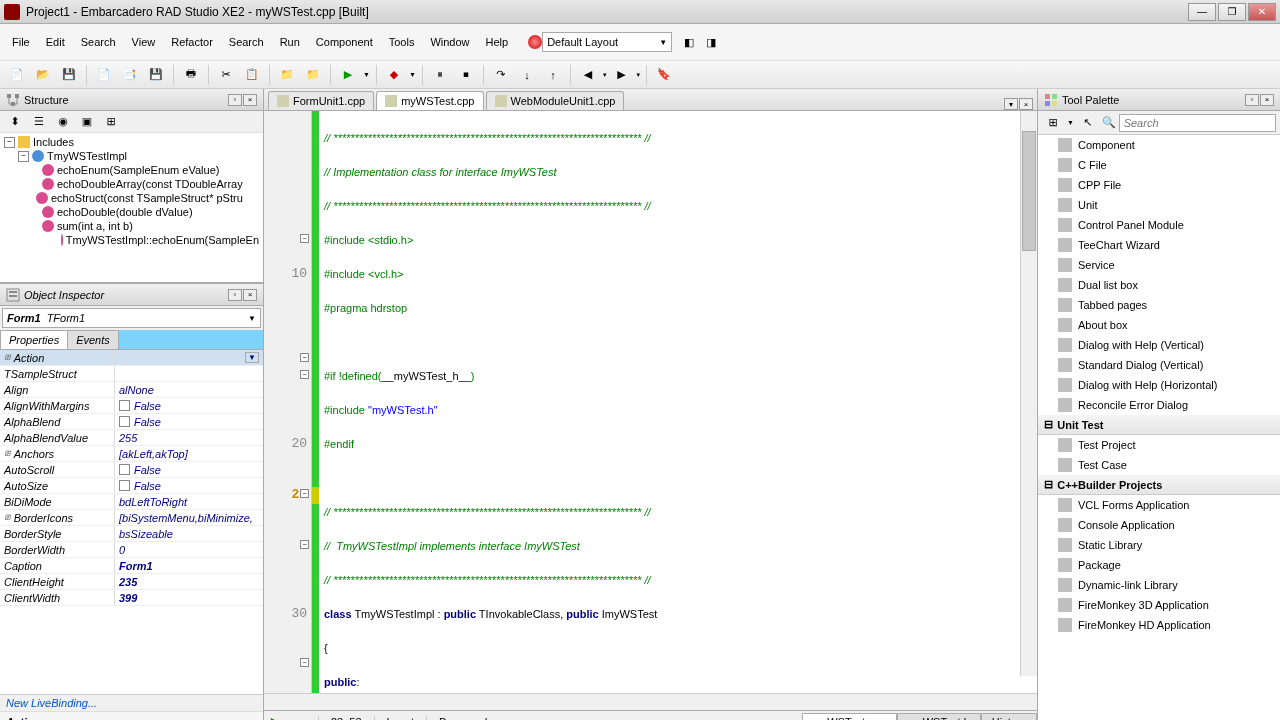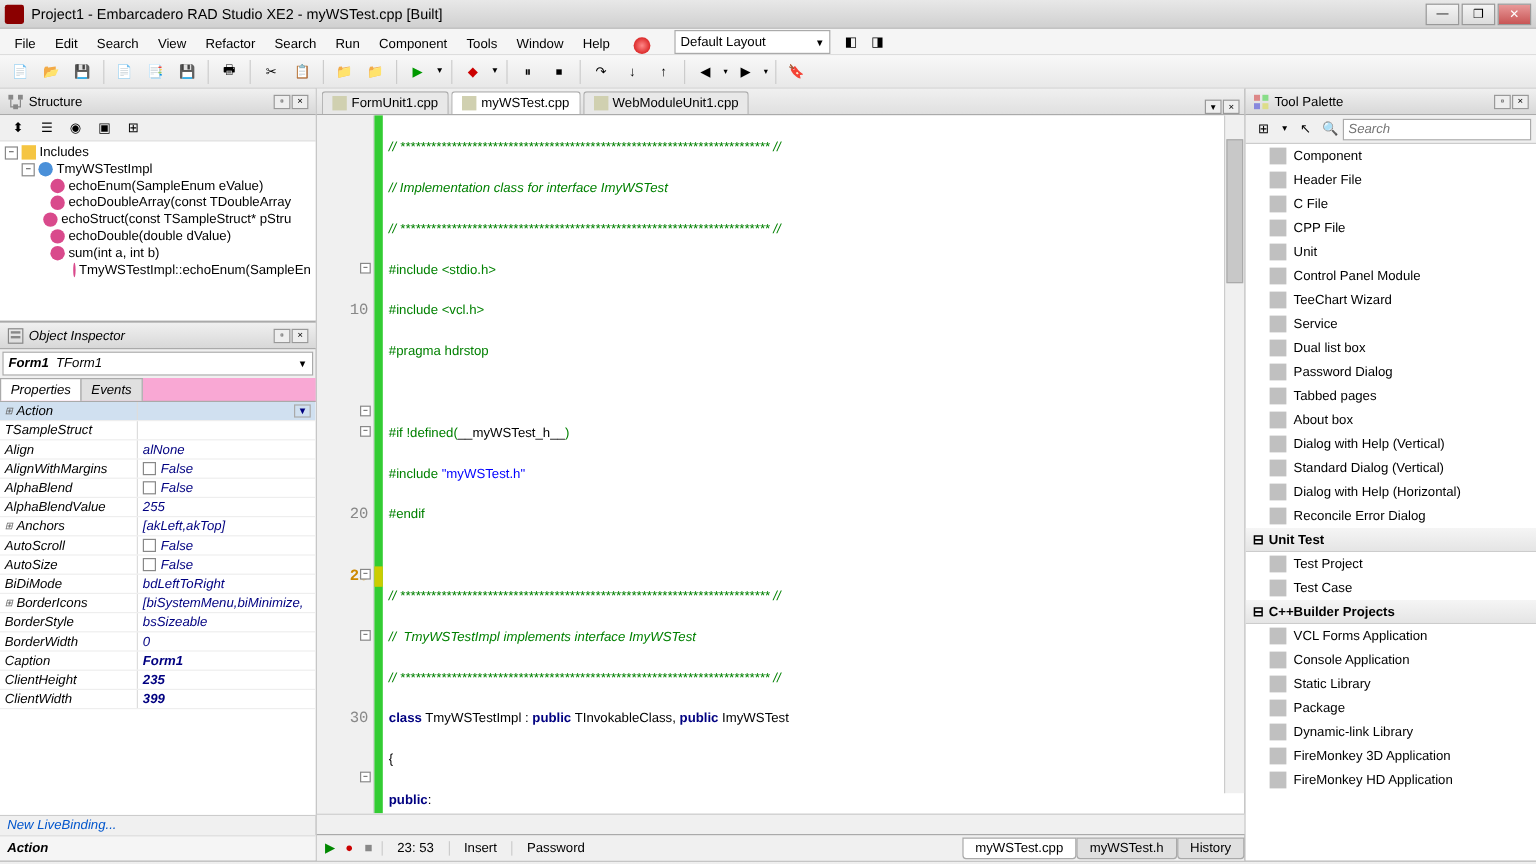--- a/index.html
+++ b/index.html
@@ -3,23 +3,23 @@
 <meta charset="utf-8">
 <style>
 * { box-sizing: border-box; margin: 0; padding: 0; font-family: Tahoma, sans-serif; font-size: 11px; }
 body { width: 1280px; height: 720px; background: #f0f0f0; overflow: hidden; position: relative; }
 .titlebar { height: 24px; background: linear-gradient(#e8e8e8, #d0d0d0); display: flex; align-items: center; padding: 0 4px; border-bottom: 1px solid #aaa; }
 .titlebar-icon { width: 16px; height: 16px; background: #8B0000; border-radius: 2px; margin-right: 6px; }
 .titlebar-text { flex: 1; font-size: 12px; }
 .win-controls { display: flex; gap: 2px; }
 .win-btn { width: 28px; height: 18px; background: linear-gradient(#f5f5f5,#dcdcdc); border: 1px solid #999; display: flex; align-items: center; justify-content: center; font-size: 10px; cursor: pointer; }
 .win-btn.close { background: linear-gradient(#e89999,#c85555); color: #fff; }
-.menubar { height: 22px; background: #f5f5f5; display: flex; align-items: flex-end; padding: 0 4px; gap: 0; border-bottom: 1px solid #ddd; }
+.menubar { height: 37px; background: #f5f5f5; display: flex; align-items: center; padding: 0 4px; gap: 0; border-bottom: 1px solid #ddd; }
 .menu-item { padding: 2px 8px; cursor: pointer; }
-.layout-combo { margin-left: 20px; width: 130px; height: 20px; border: 1px solid #aaa; background: #fff; display: flex; align-items: center; padding: 0 4px; }
+.layout-combo { width: 130px; height: 20px; border: 1px solid #aaa; background: #fff; display: flex; align-items: center; padding: 0 4px; }
 .layout-combo::after { content: "▼"; font-size: 8px; margin-left: auto; }
 .toolbar { height: 28px; background: linear-gradient(#f8f8f8,#e8e8e8); display: flex; align-items: center; padding: 0 6px; gap: 4px; border-bottom: 1px solid #ccc; }
 .tb-btn { width: 22px; height: 22px; display: flex; align-items: center; justify-content: center; cursor: pointer; border: 1px solid transparent; }
 .tb-sep { width: 1px; height: 20px; background: #ccc; margin: 0 2px; }
 .main-area { display: flex; height: 643px; }
 .left-col { width: 264px; display: flex; flex-direction: column; border-right: 1px solid #aaa; }
 .panel-header { height: 22px; background: linear-gradient(#f0f0f0,#d8d8d8); display: flex; align-items: center; padding: 0 6px; border-bottom: 1px solid #aaa; }
 .panel-header-icon { width: 14px; height: 14px; margin-right: 4px; }
 .panel-header-btns { margin-left: auto; display: flex; gap: 1px; }
 .panel-mini-btn { width: 14px; height: 12px; border: 1px solid #999; background: #eee; font-size: 8px; display: flex; align-items: center; justify-content: center; cursor: pointer; }
@@ -29,21 +29,21 @@
 .tree-node { display: flex; align-items: center; padding: 1px 4px; white-space: nowrap; }
 .tree-toggle { width: 11px; height: 11px; border: 1px solid #888; display: inline-flex; align-items: center; justify-content: center; font-size: 8px; margin-right: 3px; background: #fff; cursor: pointer; line-height: 1; }
 .tree-icon { width: 12px; height: 12px; margin-right: 3px; border-radius: 50%; }
 .tree-icon.folder { background: #f5c542; border-radius: 0; }
 .tree-icon.class { background: #4a90d9; }
 .tree-icon.method { background: #d94a8c; }
 .inspector-panel { flex: 1; display: flex; flex-direction: column; font-style: italic; }
 .combo-row { height: 20px; background: #fff; border: 1px solid #aaa; margin: 2px; display: flex; align-items: center; padding: 0 4px; }
 .combo-row .form-name { font-weight: bold; margin-right: 6px; }
 .combo-row::after { content: "▼"; font-size: 8px; margin-left: auto; }
-.insp-tabs { display: flex; background: #f9a8d4; border-bottom: 1px solid #aaa; }
+.insp-tabs { display: flex; background: #7dd3fc; border-bottom: 1px solid #aaa; }
 .insp-tab { padding: 3px 8px; border: 1px solid #aaa; border-bottom: none; background: #fff; margin-right: -1px; cursor: pointer; }
 .insp-tab.inactive { background: #e0e0e0; }
 .prop-grid { flex: 1; background: #fff; overflow: auto; position: relative; }
 .prop-row { display: flex; border-bottom: 1px solid #eee; height: 16px; }
 .prop-name { width: 115px; padding: 0 4px; border-right: 1px solid #ddd; display: flex; align-items: center; }
 .prop-name.ex::before { content: "⊞"; font-size: 8px; margin-right: 3px; color: #666; }
 .prop-val { flex: 1; padding: 0 4px; display: flex; align-items: center; color: #000080; }
 .prop-val .chk { width: 11px; height: 11px; border: 1px solid #888; margin-right: 4px; background: #fff; }
 .prop-val.bold { font-weight: bold; }
 .prop-footer { border-top: 1px solid #ccc; }
@@ -461,24 +461,20 @@
       <span style="color:#888">🔍</span>
       <input class="search-input" placeholder="Search" style="">
     </div>
     <div class="palette-list" id="palette-list">
         <div class="pal-item">
           <span class="pal-icon"></span>
           <span>Component</span>
         </div>
         <div class="pal-item">
           <span class="pal-icon"></span>
-          <span>Header File</span>
-        </div>
-        <div class="pal-item">
-          <span class="pal-icon"></span>
           <span>C File</span>
         </div>
         <div class="pal-item">
           <span class="pal-icon"></span>
           <span>CPP File</span>
         </div>
         <div class="pal-item">
           <span class="pal-icon"></span>
           <span>Unit</span>
         </div>
@@ -490,24 +486,20 @@
           <span class="pal-icon"></span>
           <span>TeeChart Wizard</span>
         </div>
         <div class="pal-item">
           <span class="pal-icon"></span>
           <span>Service</span>
         </div>
         <div class="pal-item">
           <span class="pal-icon"></span>
           <span>Dual list box</span>
-        </div>
-        <div class="pal-item">
-          <span class="pal-icon"></span>
-          <span>Password Dialog</span>
         </div>
         <div class="pal-item">
           <span class="pal-icon"></span>
           <span>Tabbed pages</span>
         </div>
         <div class="pal-item">
           <span class="pal-icon"></span>
           <span>About box</span>
         </div>
         <div class="pal-item">

